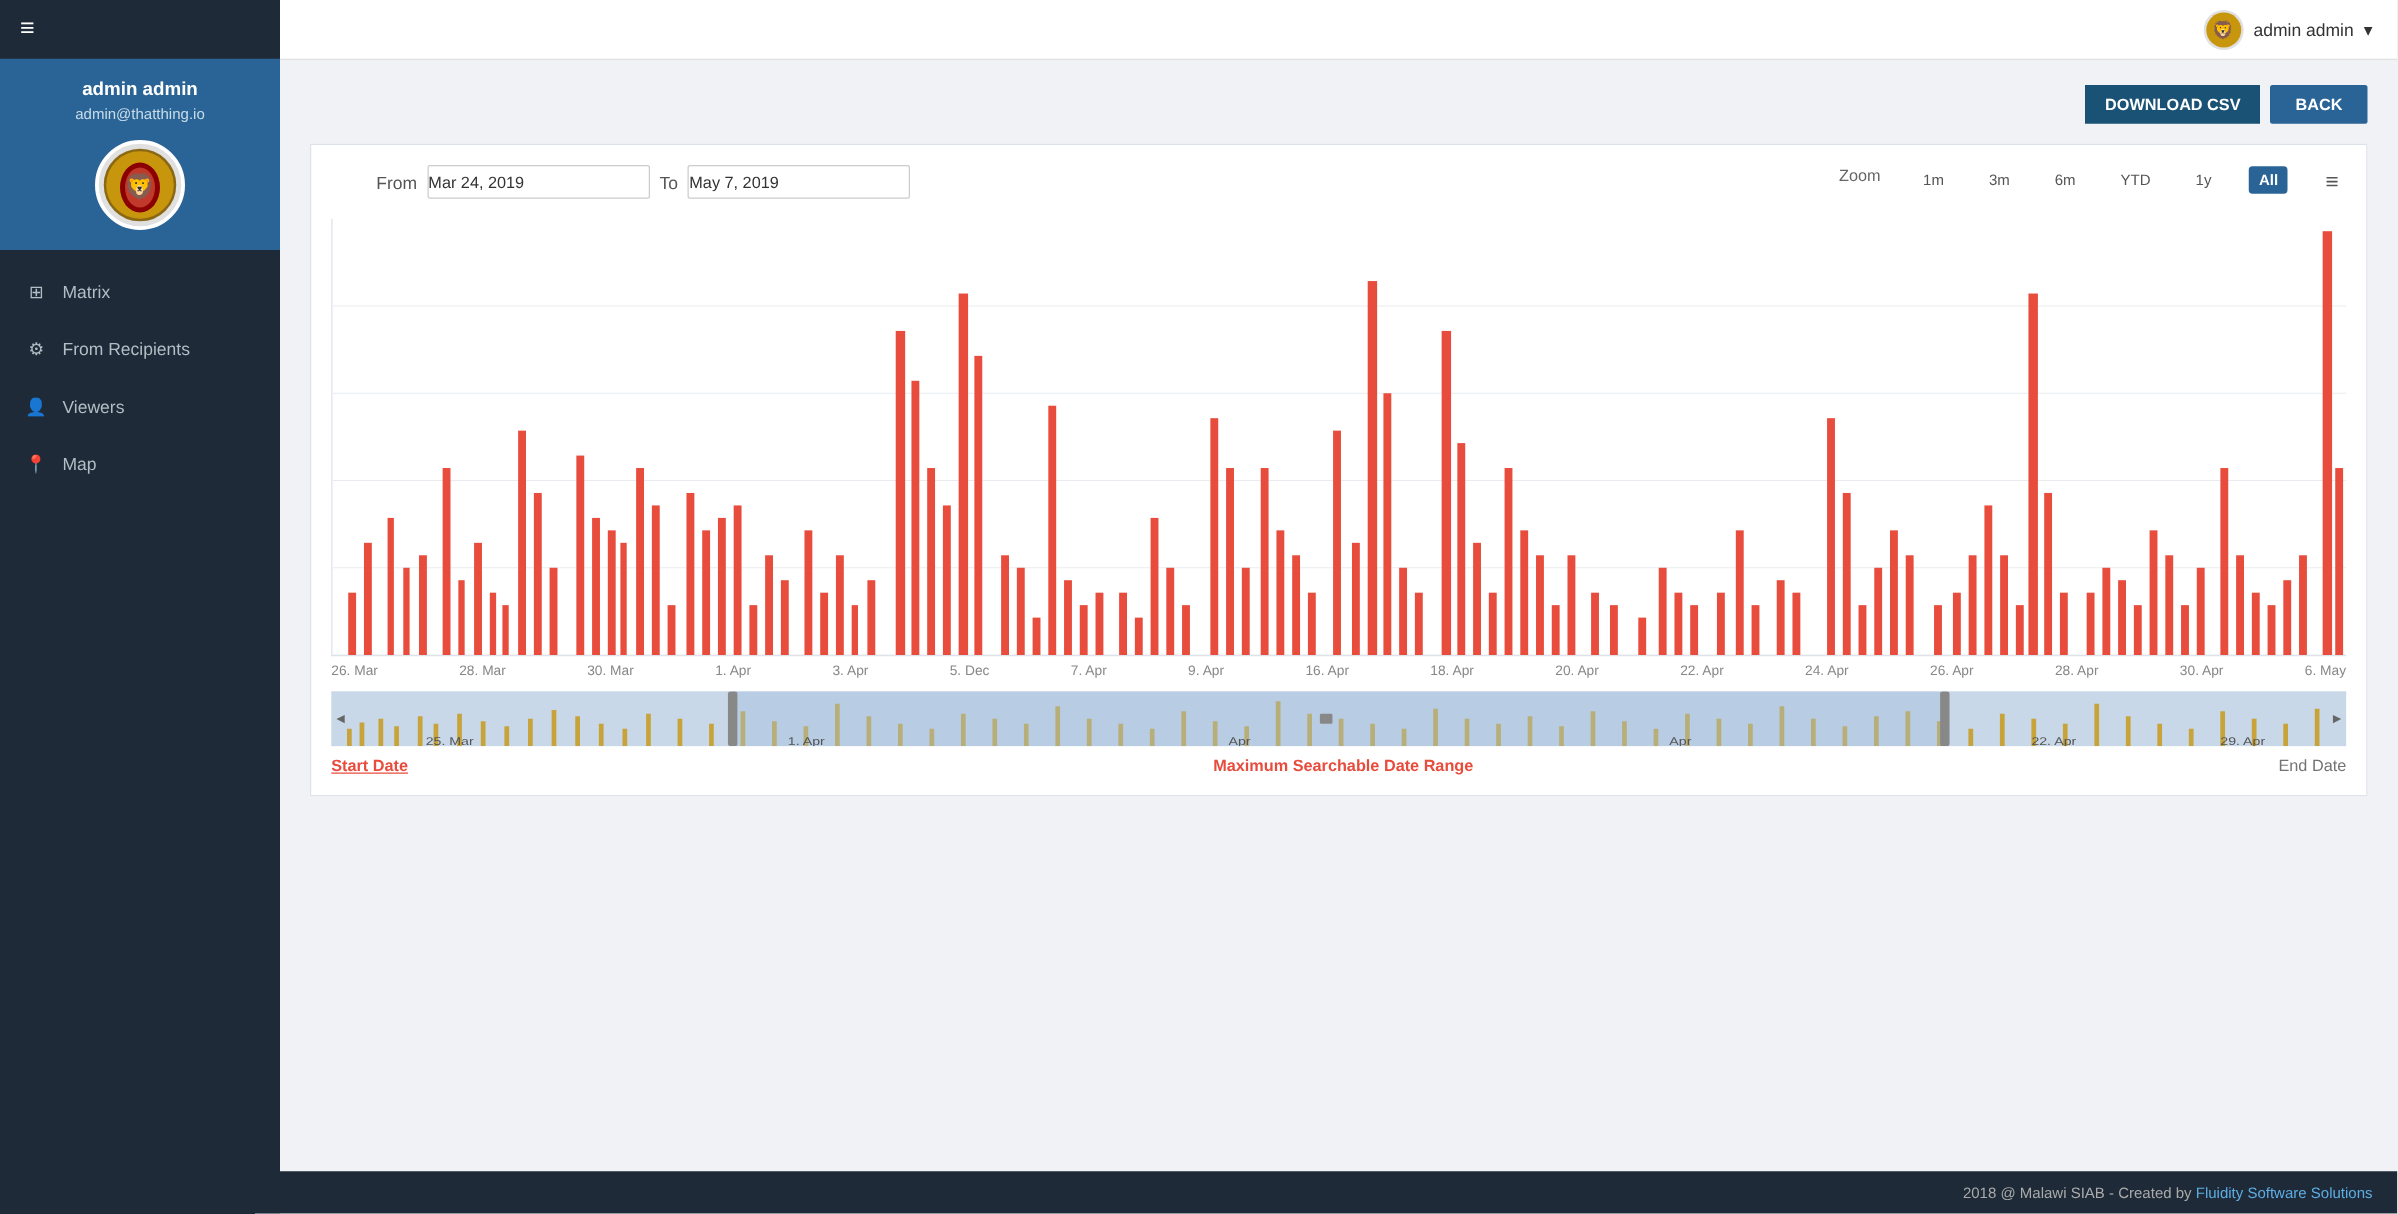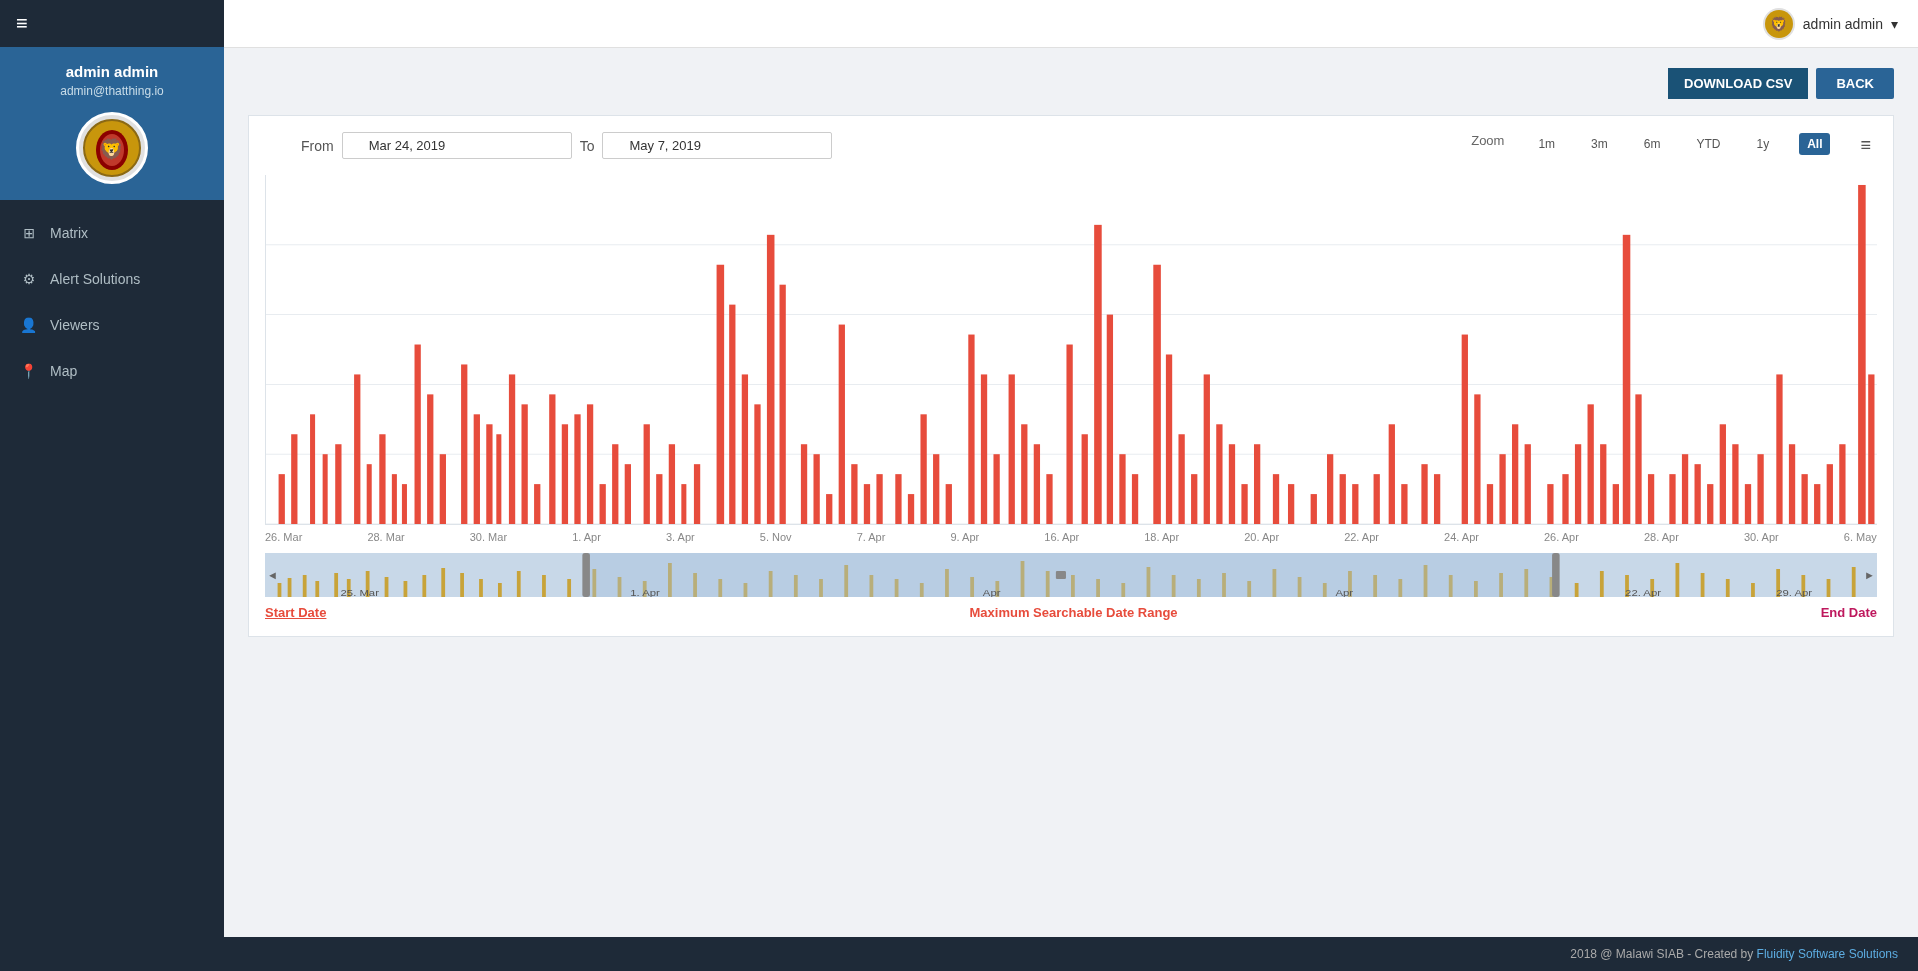--- a/index.html
+++ b/index.html
@@ -165,21 +165,21 @@
       gap: 8px;
       margin-bottom: 16px;
       margin-left: 36px;
     }
     #date-range-row .label {
       font-size: 14px;
       color: #555;
     }
     .date-input {
       border: 1px solid #ccc;
-      padding: 5px 26px;
+      padding: 5px 0;
       font-size: 13px;
       border-radius: 2px;
       color: #333;
       background: #fff;
       cursor: pointer;
     }
     #zoom-controls {
       margin-left: auto;
       display: flex;
       align-items: flex-start;
@@ -263,22 +263,22 @@
       color: #e74c3c;
       text-decoration: underline;
     }
     .range-label-mid {
       font-size: 13px;
       font-weight: 600;
       color: #e74c3c;
     }
     .range-label-end {
       font-size: 13px;
-      font-weight: 700;
-      color: #be185d;
+      font-weight: 400;
+      color: #737373;
     }
 
     
     #footer {
       background: #1e2a38;
       color: #aaa;
       font-size: 12px;
       padding: 10px 20px;
       text-align: right;
     }
@@ -312,21 +312,21 @@
       </svg>
     </div>
   </div>
   <ul class="nav-menu">
     <li>
       <span class="nav-icon">⊞</span>
       <span>Matrix</span>
     </li>
     <li>
       <span class="nav-icon">⚙</span>
-      <span>Alert Solutions</span>
+      <span>From Recipients</span>
     </li>
     <li>
       <span class="nav-icon">👤</span>
       <span>Viewers</span>
     </li>
     <li>
       <span class="nav-icon">📍</span>
       <span>Map</span>
     </li>
   </ul>
@@ -518,21 +518,21 @@
           <rect x="1273" y="200" width="5" height="150" fill="#e74c3c"></rect>
         </svg>
       </div>
 
       <div id="xaxis">
         <span>26. Mar</span>
         <span>28. Mar</span>
         <span>30. Mar</span>
         <span>1. Apr</span>
         <span>3. Apr</span>
-        <span>5. Nov</span>
+        <span>5. Dec</span>
         <span>7. Apr</span>
         <span>9. Apr</span>
         <span>16. Apr</span>
         <span>18. Apr</span>
         <span>20. Apr</span>
         <span>22. Apr</span>
         <span>24. Apr</span>
         <span>26. Apr</span>
         <span>28. Apr</span>
         <span>30. Apr</span>

